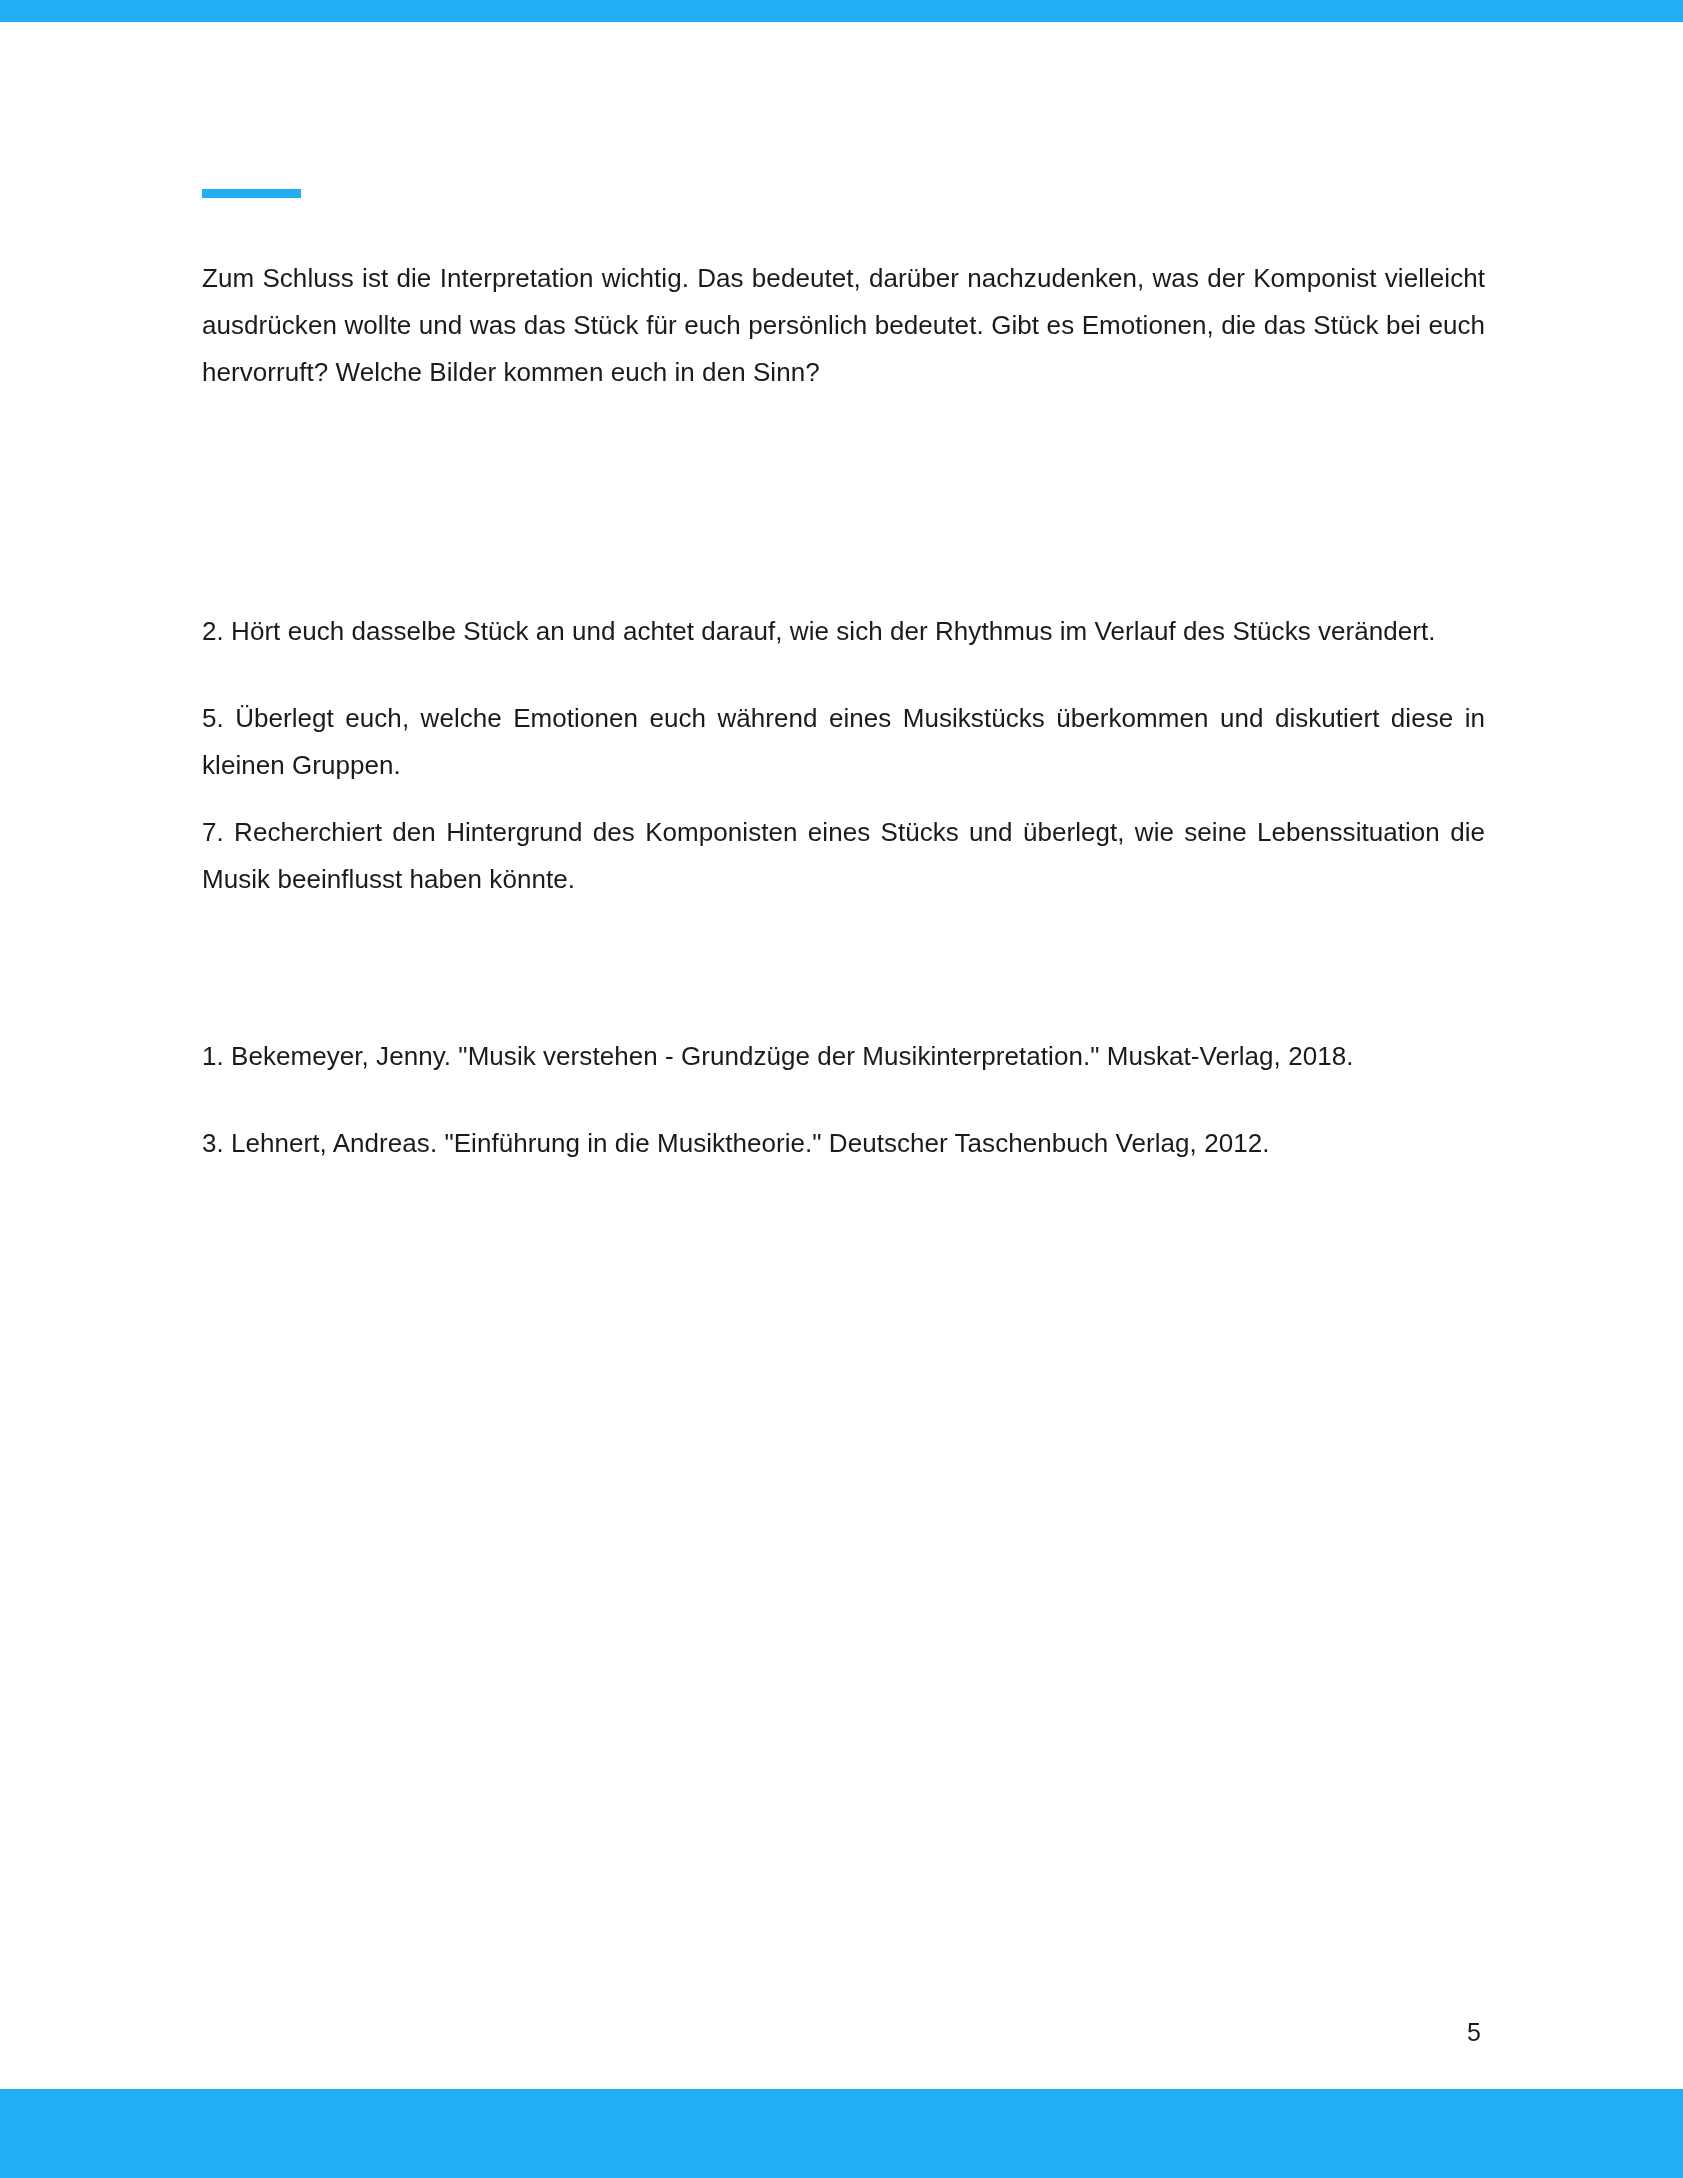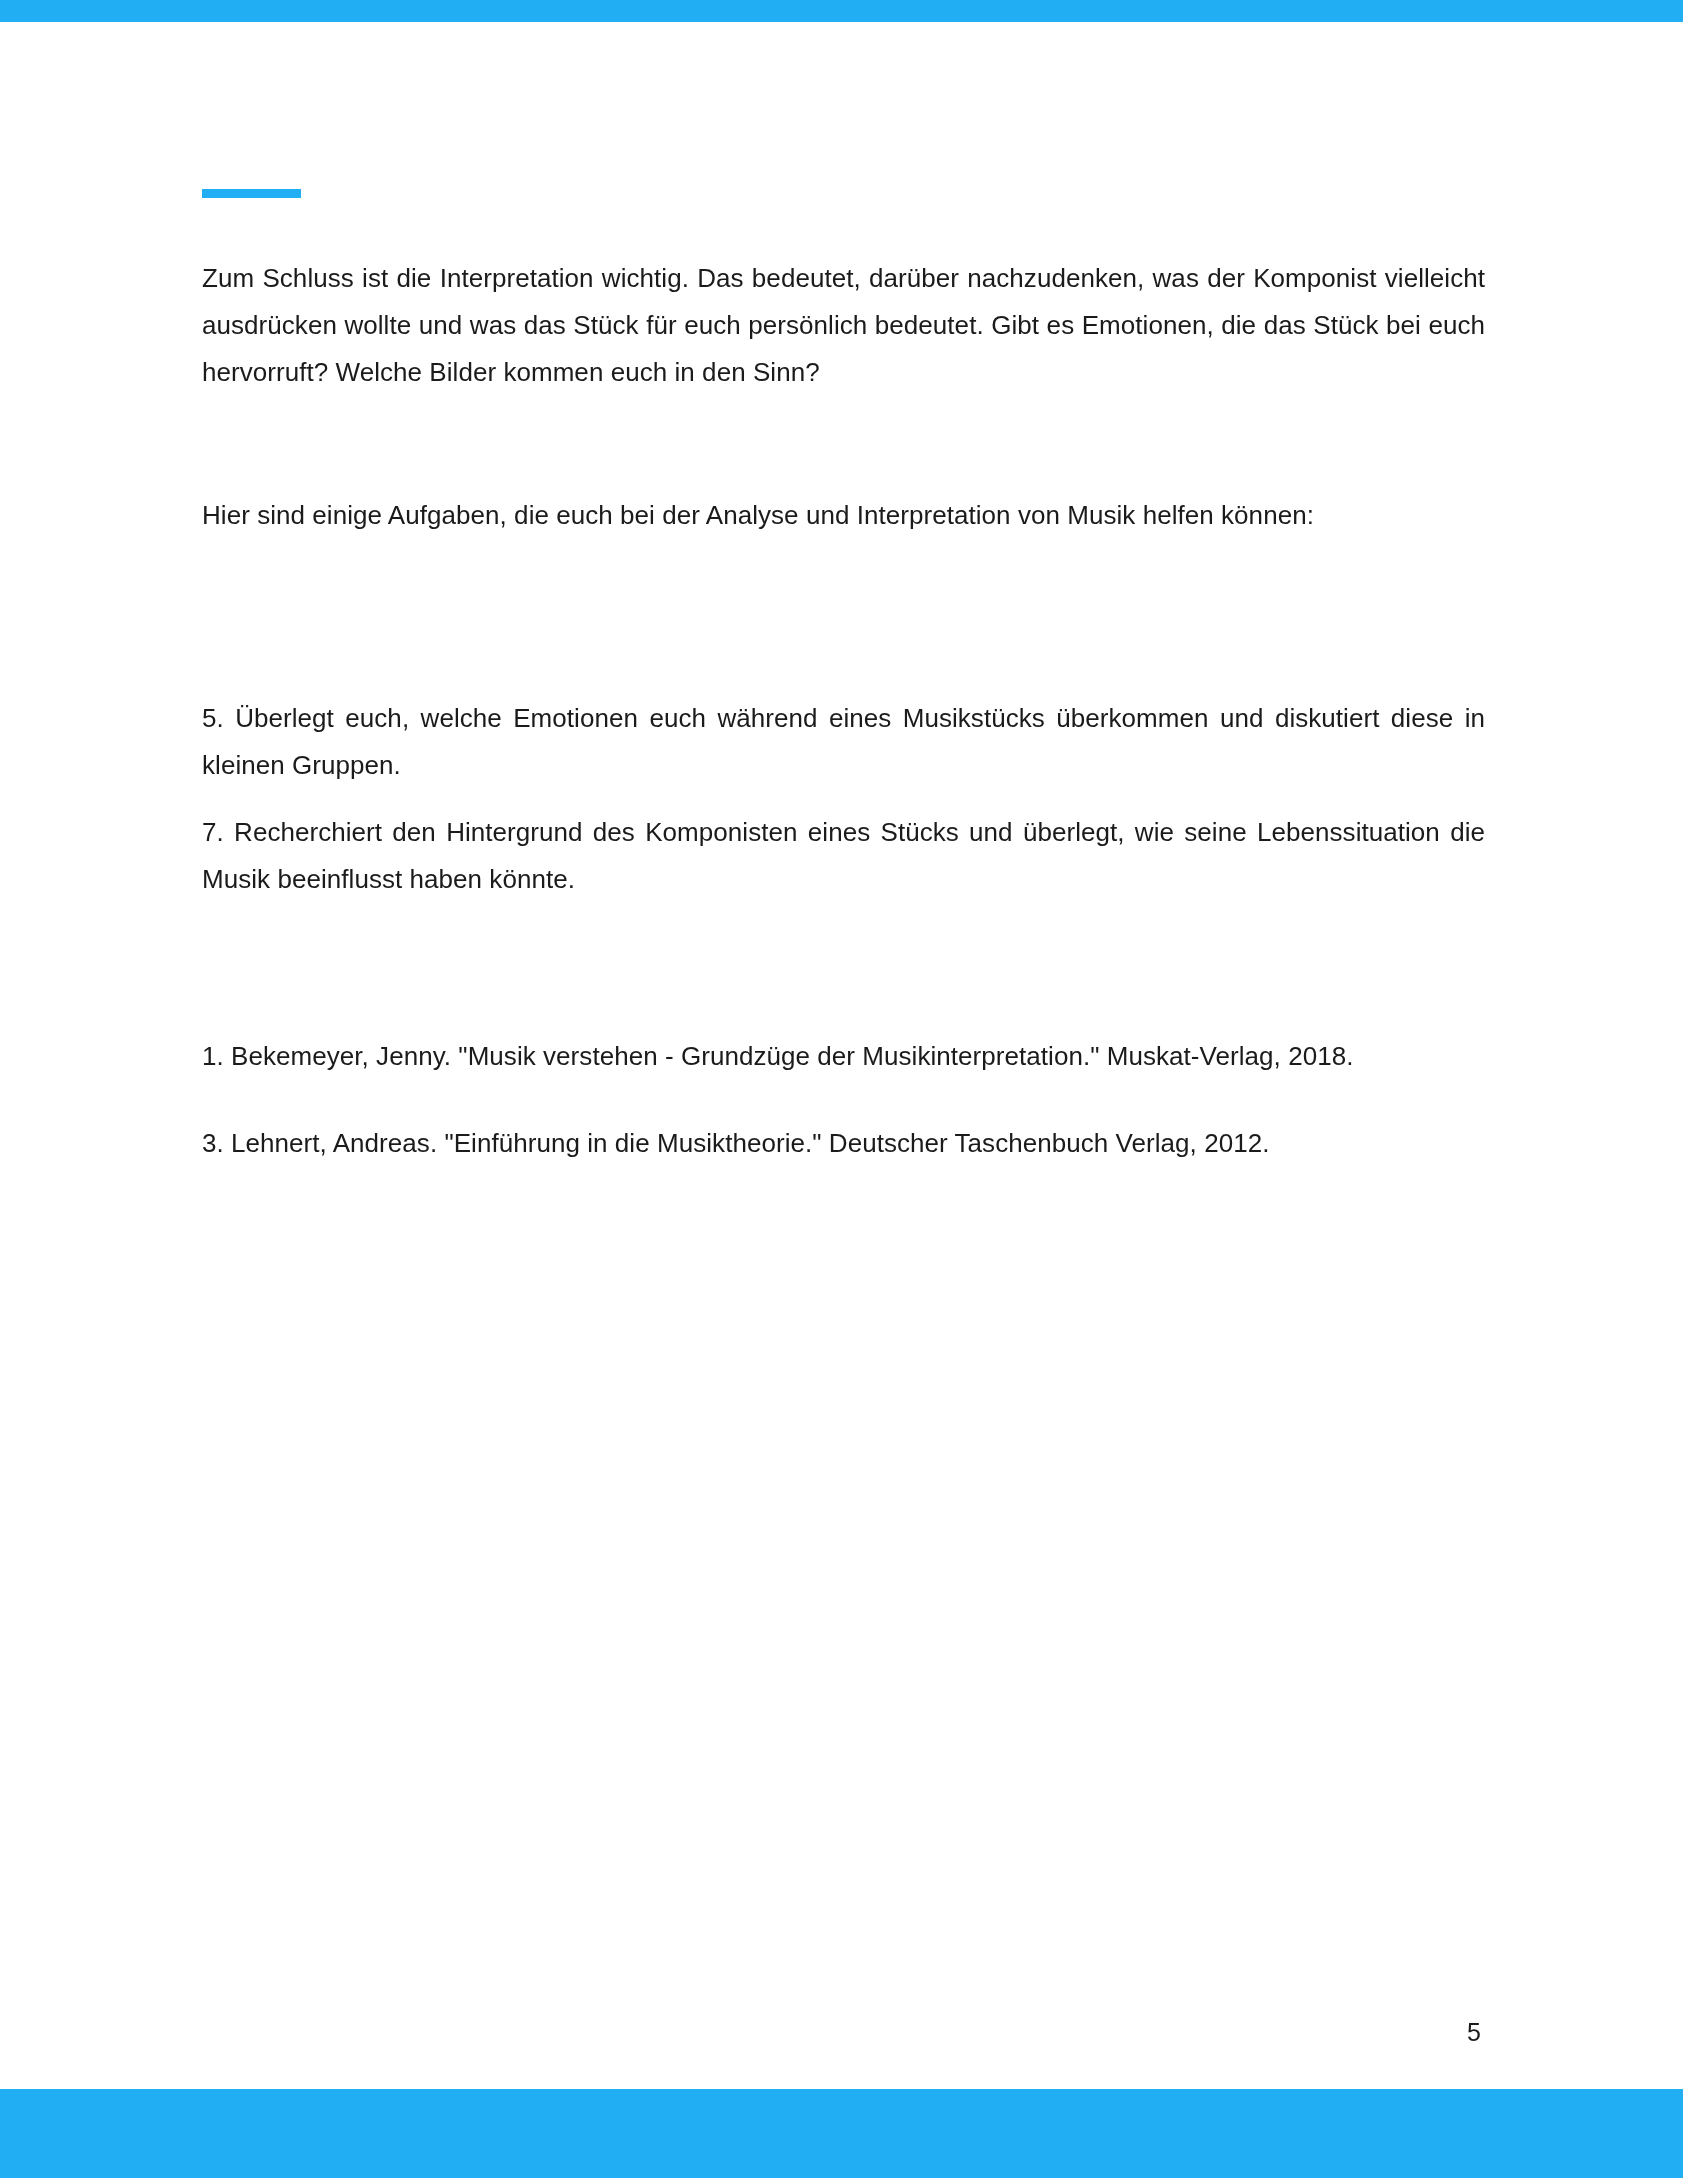--- a/index.html
+++ b/index.html
@@ -101,26 +101,26 @@
 
   <div class="top-bar"></div>
   <div class="accent-dash"></div>
 
   <div class="content">
 
     <p class="para">Zum Schluss ist die Interpretation wichtig. Das bedeutet, darüber nachzudenken, was der Komponist vielleicht ausdrücken wollte und was das Stück für euch persönlich bedeutet. Gibt es Emotionen, die das Stück bei euch hervorruft? Welche Bilder kommen euch in den Sinn?</p>
 
     <div class="gap-xl"></div>
 
-    <p class="para">Hier sind einige Aufgaben, die euch bei der Analyse und Interpretation von Musik helfen können:</p>
 
     <div class="gap-xl"></div>
 
     <div class="gap-md"></div>
 
+    <p class="para">2. Hört euch dasselbe Stück an und achtet darauf, wie sich der Rhythmus im Verlauf des Stücks verändert.</p>
     <div class="gap-md"></div>
 
     <div class="gap-md"></div>
 
     <p class="para">5. Überlegt euch, welche Emotionen euch während eines Musikstücks überkommen und diskutiert diese in kleinen Gruppen.</p>
     <div class="gap-md"></div>
 
     <p class="para">7. Recherchiert den Hintergrund des Komponisten eines Stücks und überlegt, wie seine Lebenssituation die Musik beeinflusst haben könnte.</p>
 
     <div class="gap-lg"></div>

